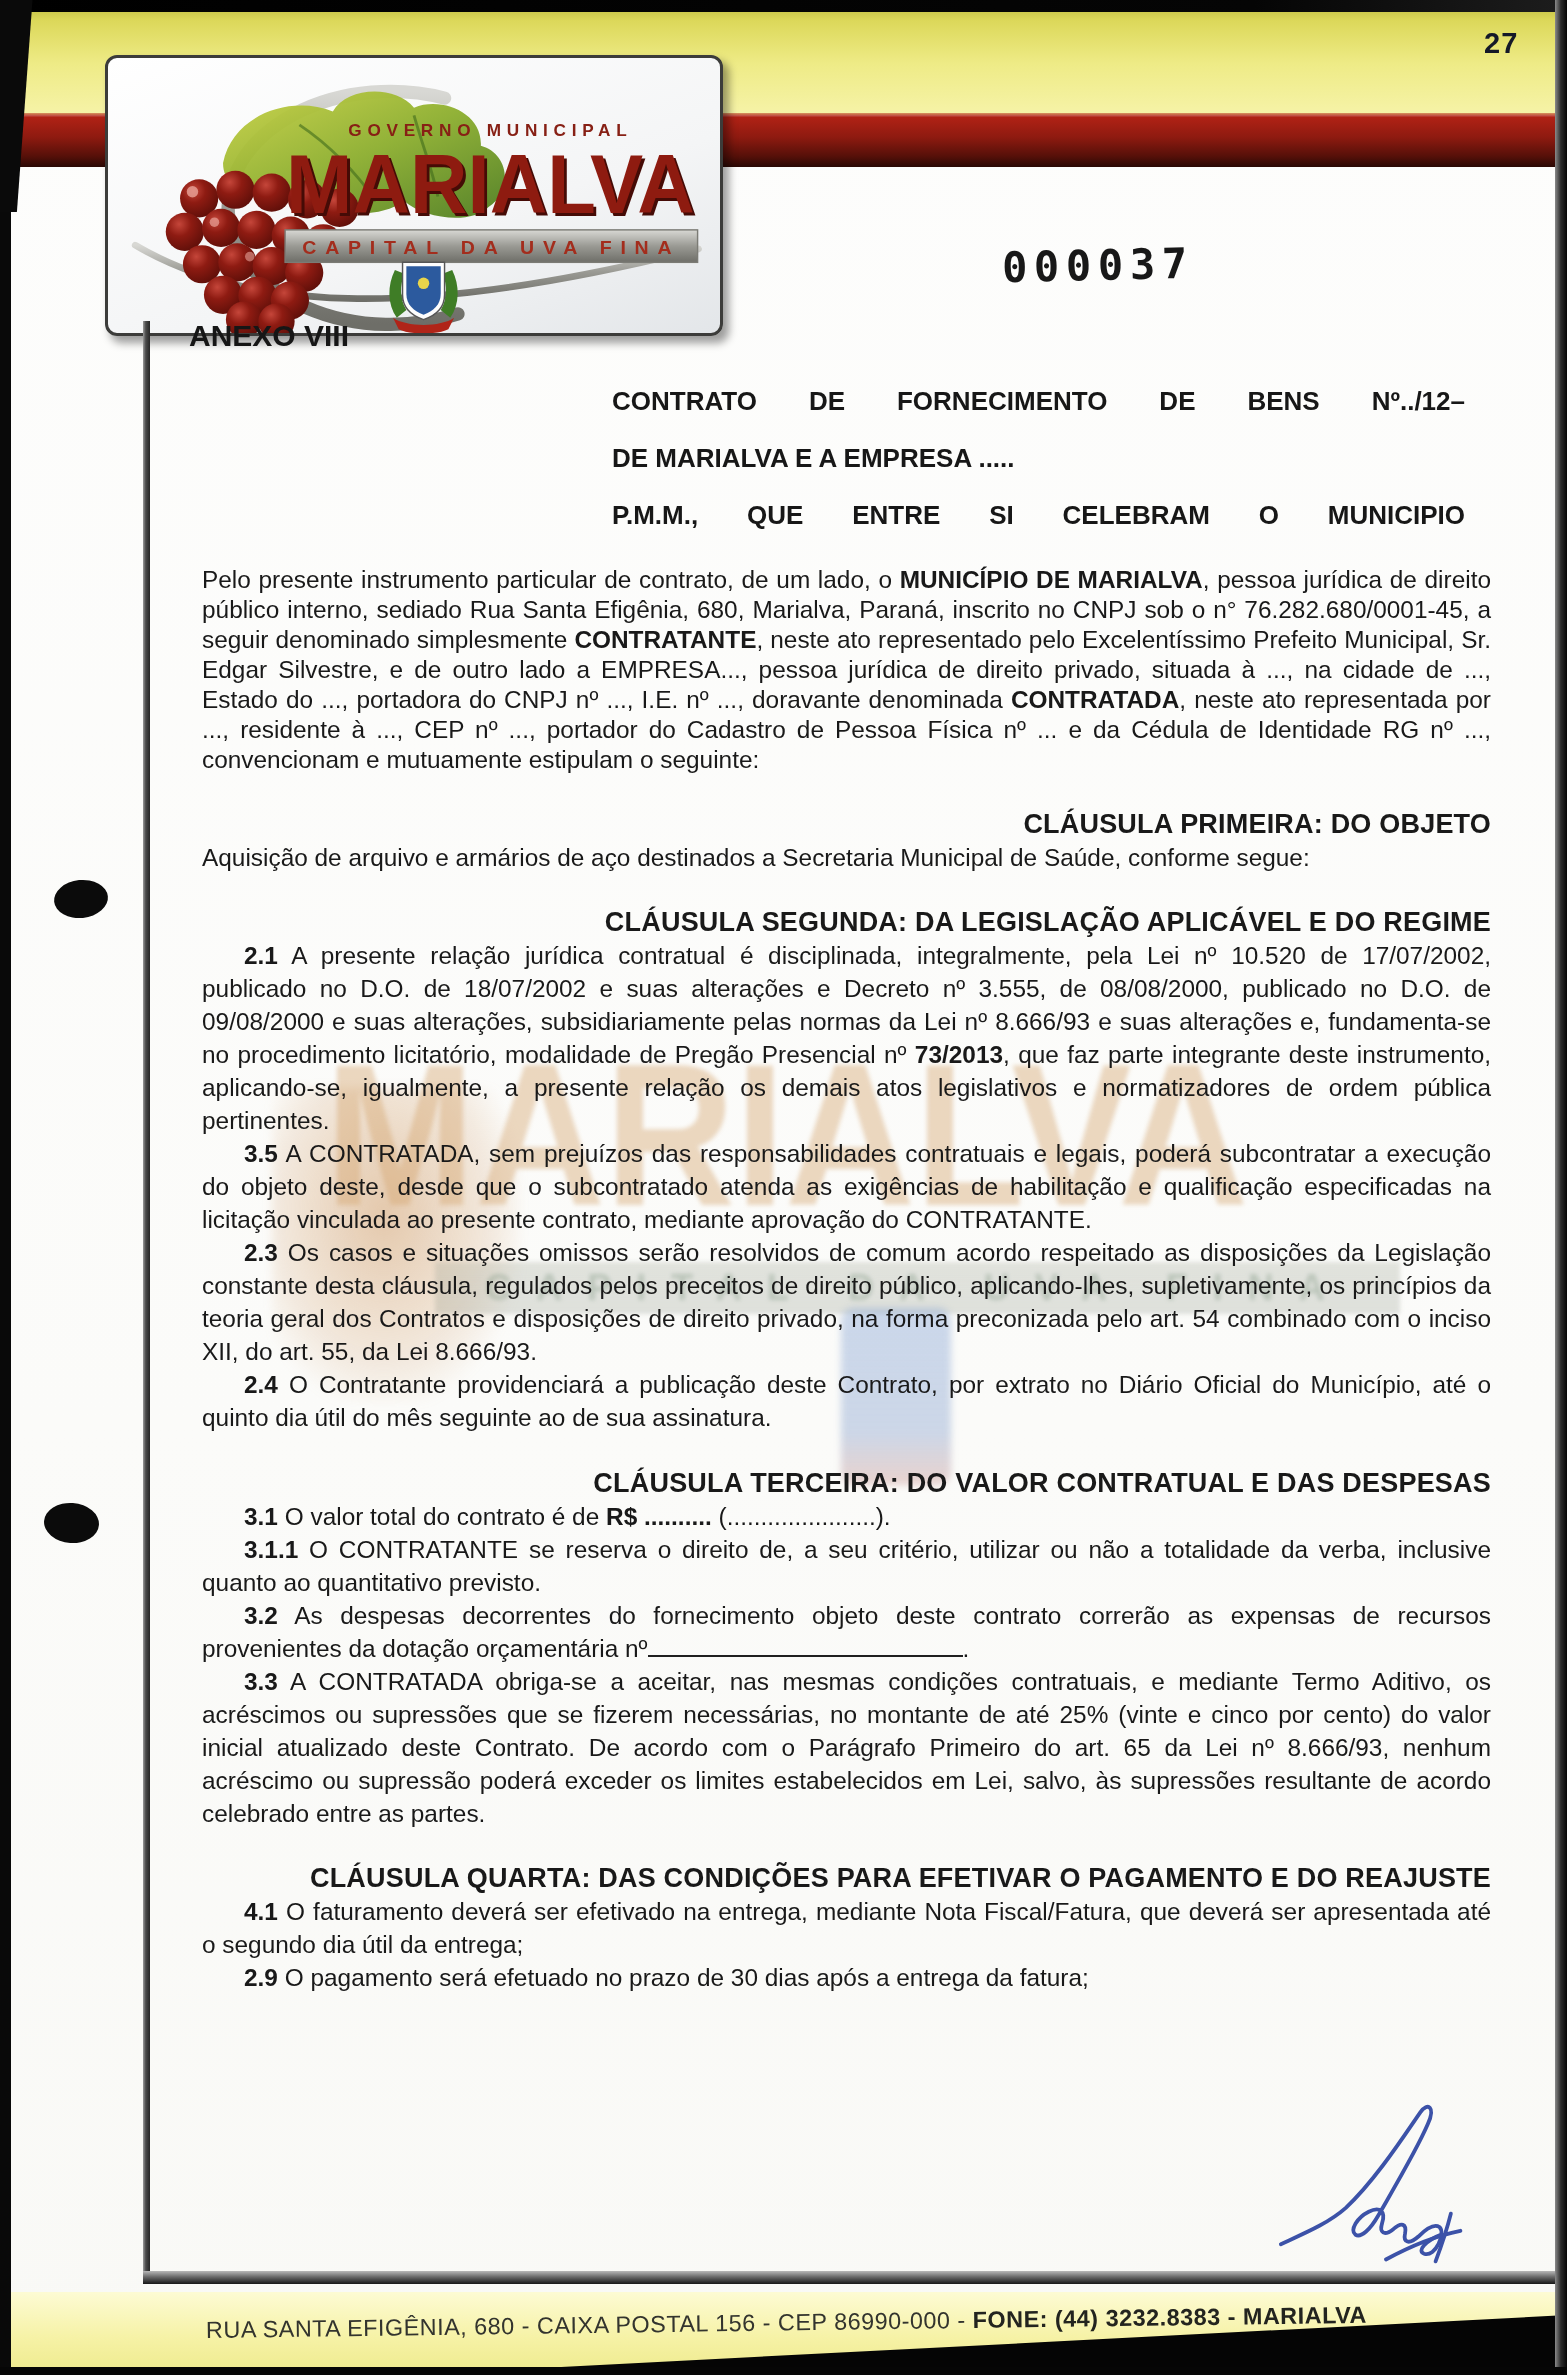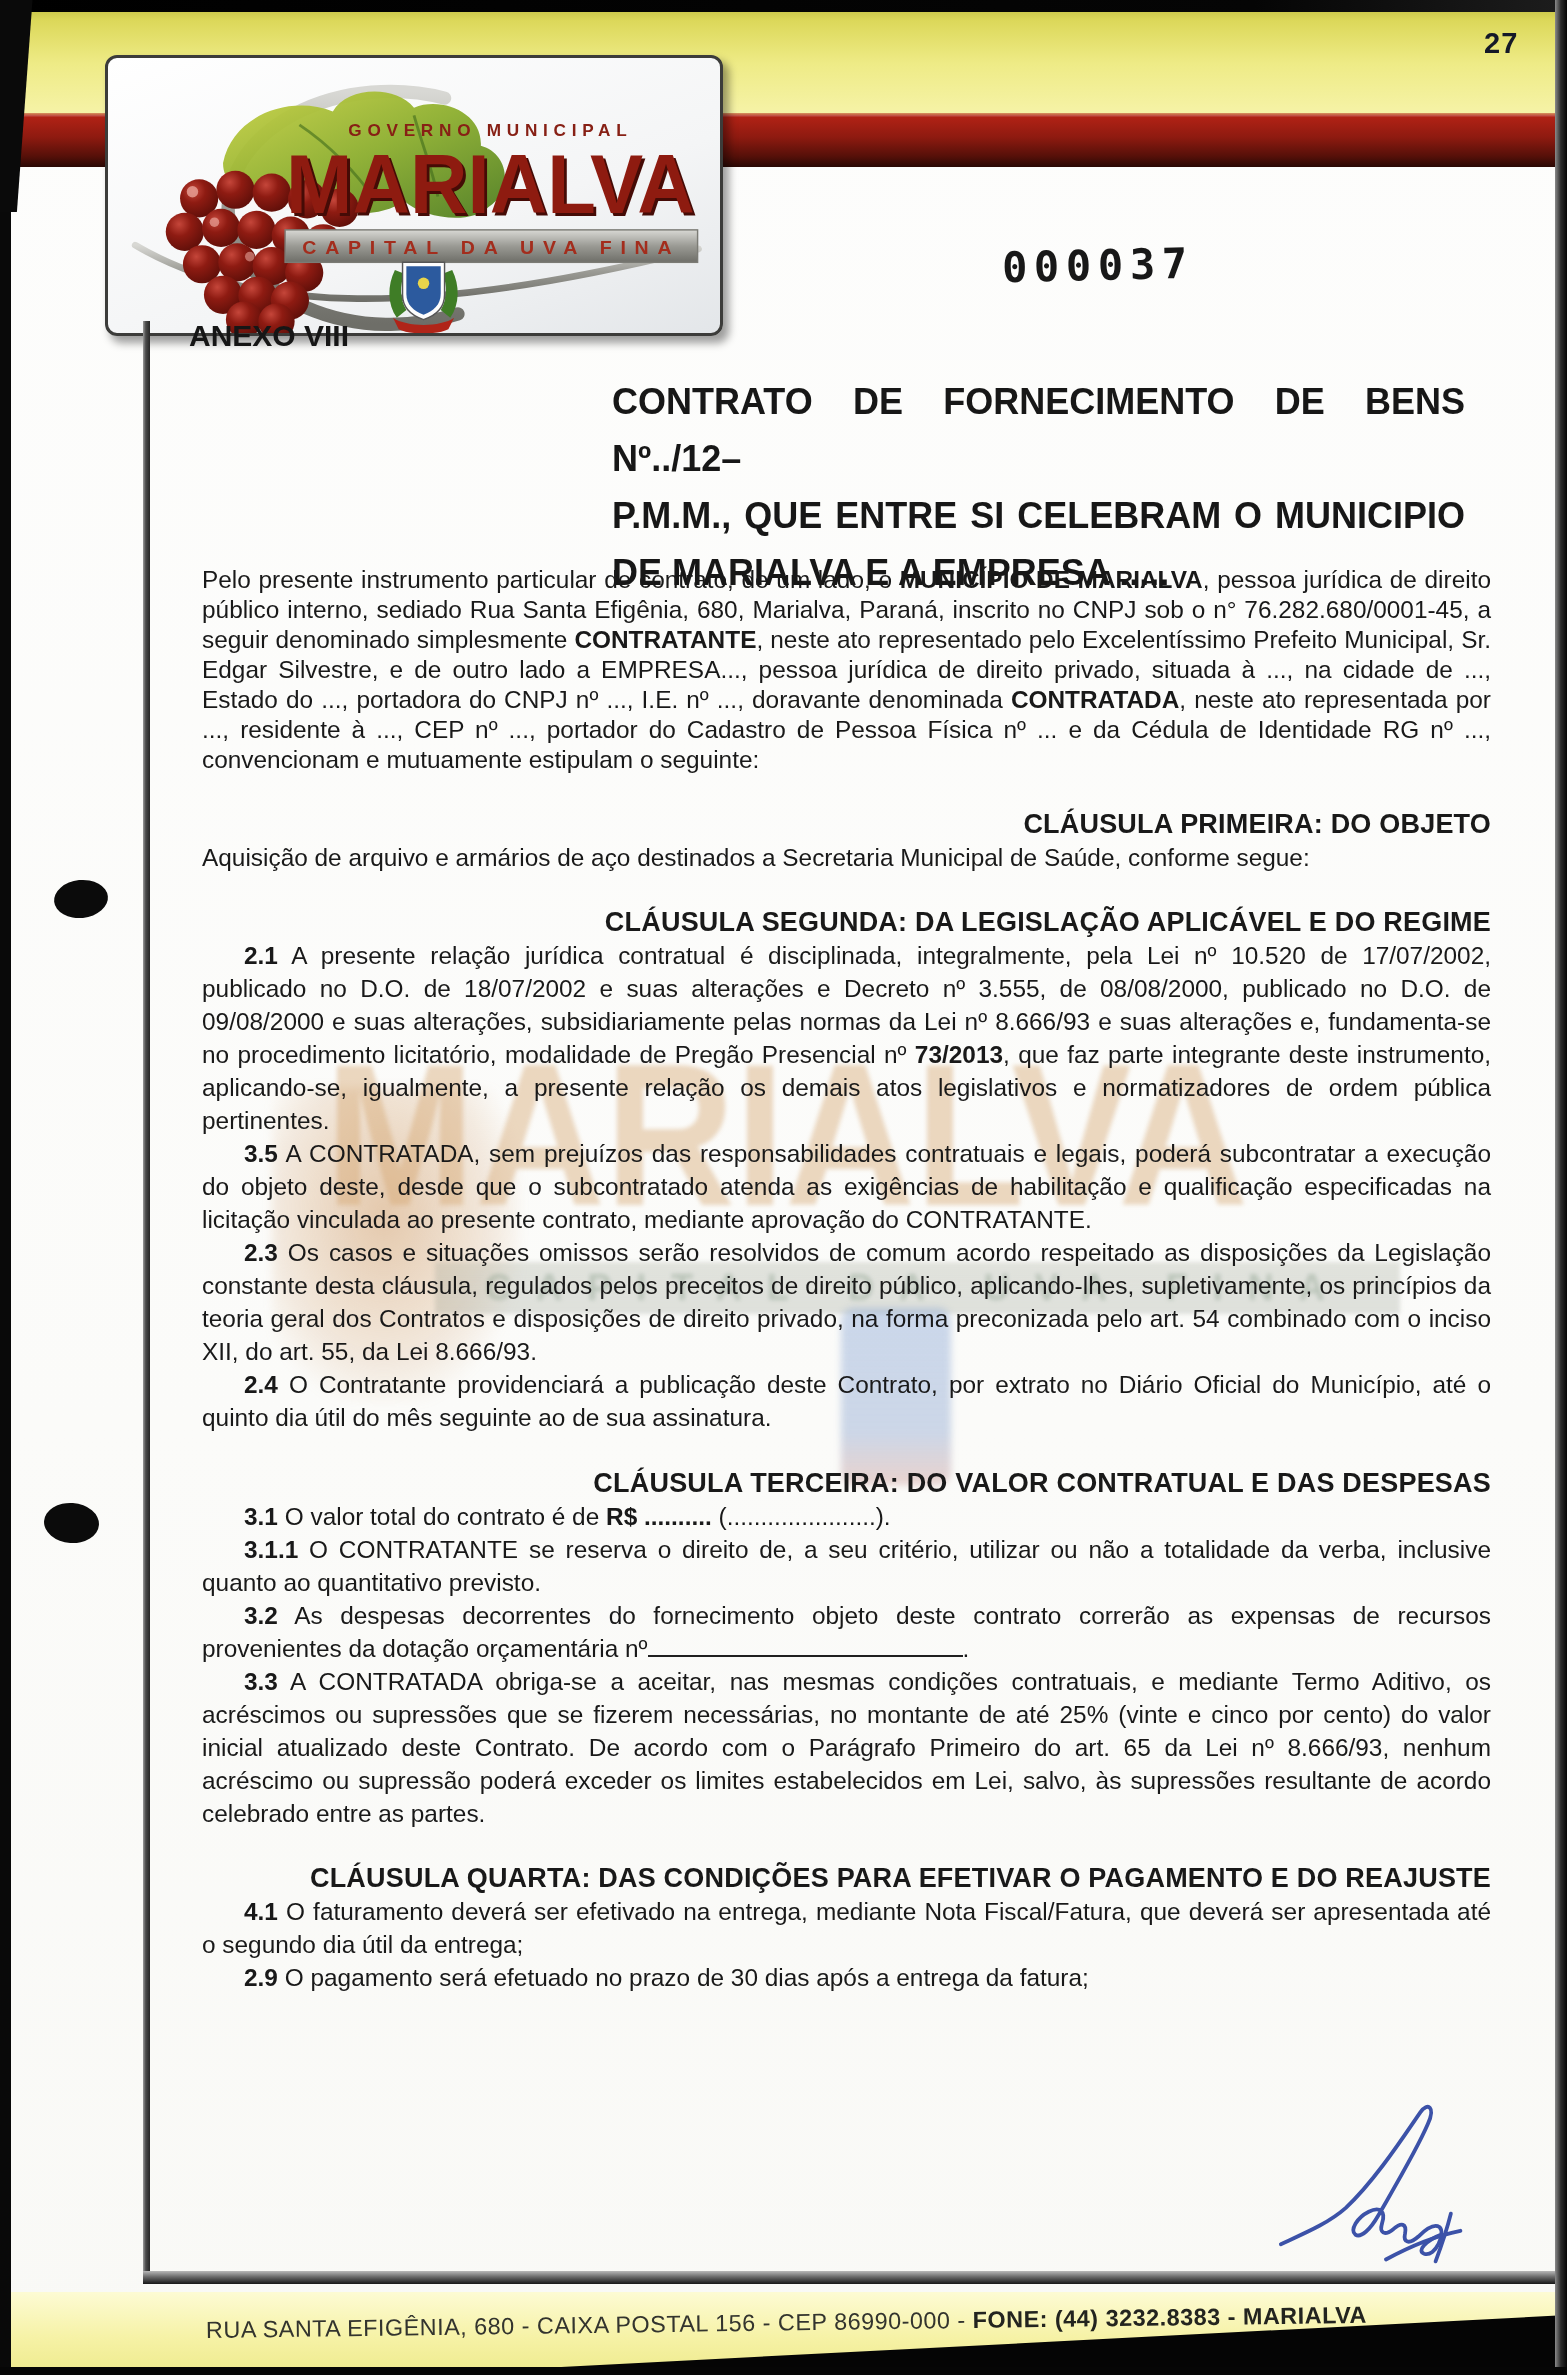--- a/index.html
+++ b/index.html
@@ -30,21 +30,21 @@
   
   .logo-box{ position:absolute; left:105px; top:55px; width:612px; height:275px;
     background:linear-gradient(160deg,#ffffff 0%, #f4f5f6 60%, #e3e6e9 100%);
     border:3.8px solid #3c3c3a; border-radius:12px; box-shadow:5.7px 6.7px 8.6px rgba(0,0,0,0.38); }
   .logo-box svg{ position:absolute; left:0; top:0; }
   .anexo{ position:absolute; left:189px; top:319px; font-size:30px; font-weight:700; color:#161616; }
   
   .stamp{ position:absolute; left:1002px; top:241px; font-family:"DejaVu Sans Mono", monospace;
     font-size:42px; font-weight:600; letter-spacing:6.7px; color:#181818; transform:rotate(-1.4deg); }
   .title{ position:absolute; left:612px; top:373px; width:853px; color:#171717;
-    font-size:36px; font-weight:700; }
+    font-size:26px; font-weight:700; }
   .title .tline{ line-height:57px; }
   .title .just{ text-align:justify; text-align-last:justify; }
   
   .box-left{ position:absolute; left:143px; top:321px; width:6.7px; height:1954px;
     background:linear-gradient(90deg,#9a9a9a 0%, #4a4a4a 40%, #262626 100%); }
   .box-bottom{ position:absolute; left:143px; top:2271px; width:1424px; height:13.4px;
     background:linear-gradient(180deg,#b8b8b8 0%, #6a6a6a 45%, #161616 100%); }
   
   .watermark{ position:absolute; left:282px; top:1021px; width:1214px; height:459px;
     pointer-events:none; }
@@ -163,22 +163,22 @@
       </g>
     </svg>
   </div>
 
   <div class="anexo">ANEXO VIII</div>
 
   <div class="stamp">000037</div>
 
   <div class="title">
     <div class="tline just">CONTRATO DE FORNECIMENTO DE BENS Nº../12–</div>
+    <div class="tline">DE MARIALVA E A EMPRESA .....</div>
     <div class="tline just">P.M.M., QUE ENTRE SI CELEBRAM O MUNICIPIO</div>
-    <div class="tline">DE MARIALVA E A EMPRESA .....</div>
   </div>
 
   <div class="box-left"></div>
   <div class="box-bottom"></div>
 
   <div class="watermark">
     <div class="wm-grapes"></div>
     <div class="wm-text">MARIALVA</div>
     <div class="wm-banner">CAPITAL DA UVA FINA</div>
     <div class="wm-crest"></div>

